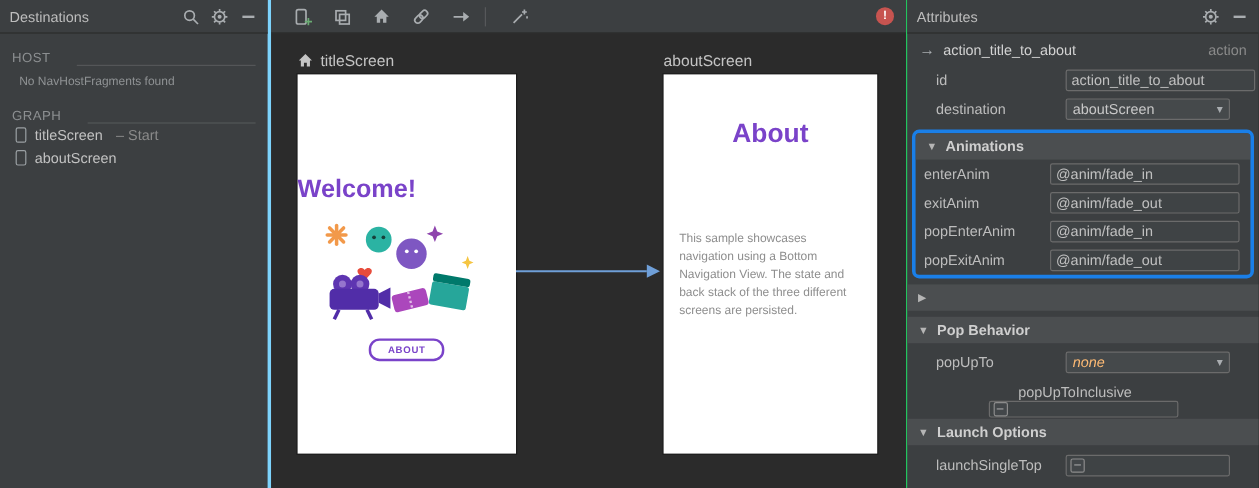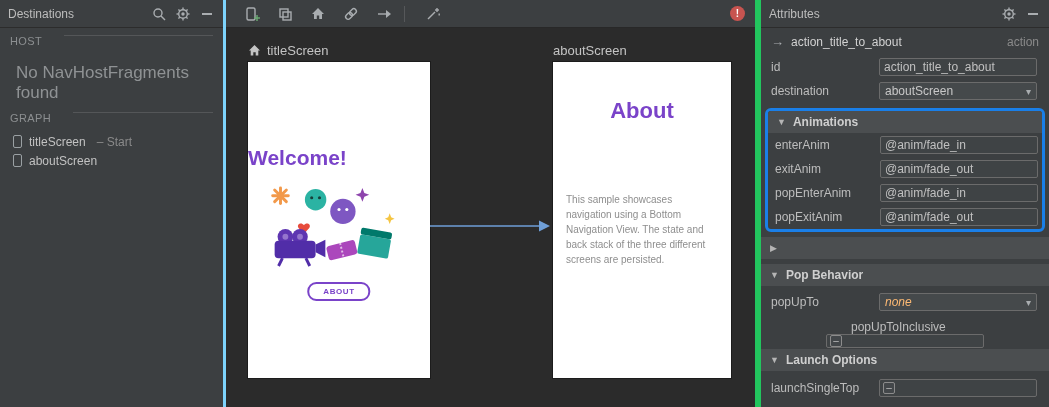--- a/index.html
+++ b/index.html
@@ -10,23 +10,23 @@
   
   .panel-header { height:28px; display:flex; align-items:center; padding:0 8px; border-bottom:1px solid #2c2c2c; background:#3c3f41; }
   .panel-header .title { flex:1; color:#bdbdbd; }
   .hicon { width:16px; height:16px; display:flex; align-items:center; justify-content:center; margin-left:8px; cursor:pointer; }
   .minus-bar { width:10px; height:2px; background:#a9adb0; }
   svg.ic { stroke:#a9adb0; fill:none; stroke-width:1.4; }
   svg.ic .fill { fill:#a9adb0; stroke:none; }
 
   
   .left-panel { width:226px; background:#3c3f41; border-right:3px solid #7dd3fc; flex:none; display:flex; flex-direction:column; }
-  .sec-label { display:flex; align-items:flex-start; gap:22px; padding:0 10px; height:20px; margin-top:7px; color:#8c8f91; font-size:11px; letter-spacing:.4px; }
+  .sec-label { display:flex; align-items:flex-end; gap:22px; padding:0 10px; height:20px; margin-top:7px; color:#8c8f91; font-size:11px; letter-spacing:.4px; }
   .sec-label .line { flex:1; height:1px; background:#545658; }
-  .host-msg { margin:8px 0 2px 16px; color:#8f9294; font-size:17px; }
+  .host-msg { margin:8px 0 2px 16px; color:#8f9294; font-size:10px; }
   .graph-item { display:flex; align-items:center; gap:7px; height:19px; padding-left:13px; cursor:pointer; }
   .graph-item .scr-ic { width:9px; height:13px; border:1px solid #9aa0a3; border-radius:2px; flex:none; }
   .graph-item .nm { color:#c2c2c2; }
   .graph-item .sfx { color:#8a8a8a; margin-left:4px; }
 
   
   .canvas { flex:1; display:flex; flex-direction:column; min-width:0; }
   .cv-toolbar { height:28px; background:#3c3f41; border-bottom:1px solid #282828; display:flex; align-items:center; padding:0 10px; gap:9px; }
   .tb-sep { width:1px; height:16px; background:#56585a; margin:0 3px; }
   .tb-spacer { flex:1; }
@@ -39,27 +39,27 @@
 
   .welcome-h { position:absolute; top:84px; left:0; right:0; text-align:left; color:#7a43c9; font-size:21px; font-weight:bold; }
   .illus { position:absolute; top:118px; left:50%; transform:translateX(-50%); width:156px; height:94px; }
   .about-btn { position:absolute; top:220px; left:50%; transform:translateX(-50%); border:2px solid #7a43c9; color:#7a43c9; background:#fff; border-radius:9px; font-size:8px; font-weight:bold; letter-spacing:.6px; padding:3px 14px; cursor:pointer; font-family:inherit; }
   .about-h { position:absolute; top:36px; left:0; right:0; text-align:center; color:#7a43c9; font-size:22px; font-weight:bold; }
   .about-body { position:absolute; top:130px; left:13px; right:13px; color:#8e8e8e; font-size:10px; line-height:1.5; }
 
   .nav-arrow { position:absolute; left:204px; top:190px; cursor:pointer; }
 
   
-  .right-panel { width:294px; background:#3c3f41; border-left:6px solid #22c55e; flex:none; display:flex; flex-direction:column; overflow:hidden; }
+  .right-panel { width:294px; background:#3c3f41; border-left:1px solid #22c55e; flex:none; display:flex; flex-direction:column; overflow:hidden; }
   .action-row { display:flex; align-items:center; height:27px; padding:0 10px; gap:7px; }
   .action-row .aname { color:#d2d2d2; flex:1; }
   .action-row .atype { color:#8a8a8a; }
   .arrow-glyph { color:#a9adb0; font-size:13px; }
 
-  .attr-row { display:flex; align-items:center; height:24px; padding:0 10px; }
+  .attr-row { display:flex; align-items:center; height:24px; padding:0 24px; }
   .attr-label { width:108px; flex:none; color:#bdbdbd; }
   .field { width:158px; height:18px; background:#3f4345; border:1px solid #6b6b6b; border-radius:2px; color:#c0c0c0; font-size:12px; font-family:inherit; padding:0 4px; outline:none; }
   .dropdown { width:158px; height:18px; background:#45494b; border:1px solid #6b6b6b; border-radius:2px; display:flex; align-items:center; padding:0 5px; cursor:pointer; }
   .dropdown .dval { flex:1; color:#c8c8c8; white-space:nowrap; overflow:hidden; }
   .dropdown .dval.muted { color:#fdba74;font-style:italic; }
   .dd-arrow { color:#a9adb0; font-size:10px; margin-left:4px; }
   .flagfield { width:158px; height:18px; border:1px solid #6b6b6b; border-radius:2px; display:flex; align-items:center; padding:0 3px; cursor:pointer; background:#3f4345; }
   .flagbox { width:12px; height:12px; border:1px solid #8c8c8c; border-radius:2px; background:#43474a; color:#bdbdbd; font-size:10px; line-height:10px; display:flex; align-items:center; justify-content:center; }
 
   .strip { height:22px; background:#4b4e50; display:flex; align-items:center; gap:7px; padding:0 9px; font-weight:bold; color:#cfcfcf; cursor:pointer; margin-top:5px; }

